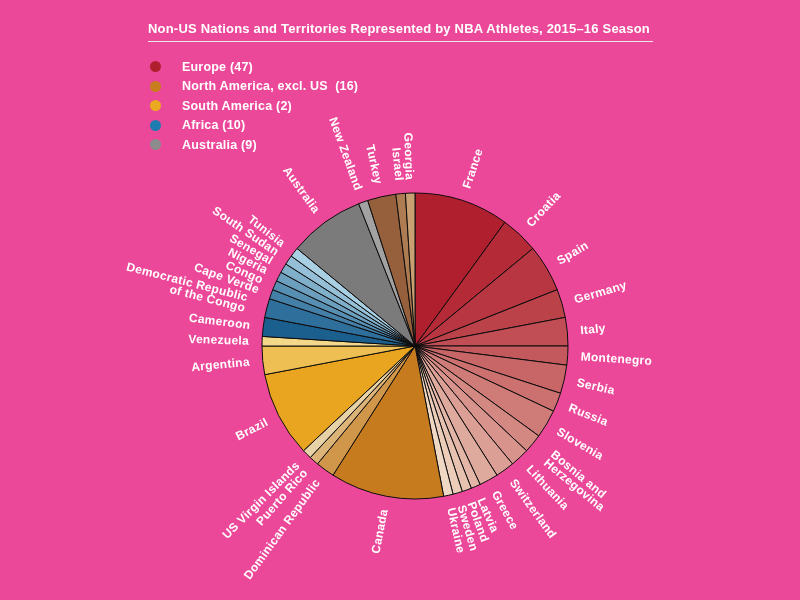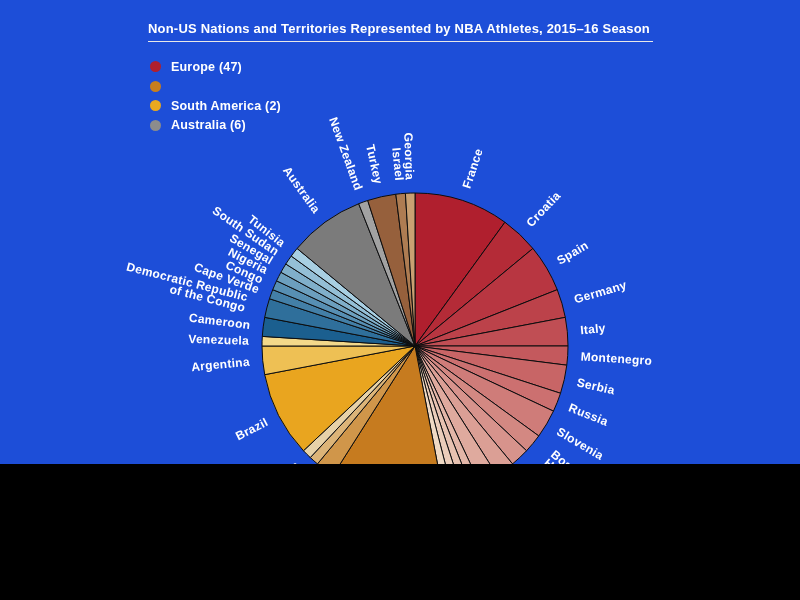--- a/index.html
+++ b/index.html
@@ -1,56 +1,61 @@
 <!DOCTYPE html>
 <html><head>
 <meta charset="utf-8">
 <style>
   html,body{margin:0;padding:0;background:#000;}
   .stage{
-    position:relative;width:800px;height:464px;background:#1d4ed8;overflow:hidden;
+    position:relative;width:800px;height:600px;background:#ec4899;overflow:hidden;
     font-family:"Liberation Sans","DejaVu Sans",sans-serif;
   }
   .title{
     position:absolute;left:148px;top:21px;width:520px;
     color:#fff;font-size:13px;font-weight:700;letter-spacing:.2px;
   }
   .title-rule{
     position:absolute;left:148px;top:41px;width:505px;height:1px;background:#e8e8e8;
   }
   .legend{position:absolute;left:150px;top:57px;}
-  .legend-row{display:flex;align-items:center;height:19.5px;}
+  .legend-row{display:flex;align-items:center;height:19.5px;gap:11px;}
   .dot{width:11px;height:11px;border-radius:50%;margin-right:10px;flex:0 0 auto;}
   .legend-text{color:#fff;font-size:12.5px;font-weight:700;letter-spacing:.2px;white-space:pre;}
   svg{position:absolute;left:0;top:0;}
   .slice{stroke:#0d0d0d;stroke-width:1;}
   .slice-label{fill:#ffffff;font-size:12px;font-weight:600;letter-spacing:.3px;}
 </style>
 </head>
 <body>
 
 <div class="stage">
   <div class="title">Non-US Nations and Territories Represented by NBA Athletes, 2015–16 Season</div>
   <div class="title-rule"></div>
 
   <div class="legend">
     <div class="legend-row">
       <span class="dot" style="background: rgb(176, 31, 46);"></span>
       <span class="legend-text">Europe (47)</span>
     </div>
     <div class="legend-row">
       <span class="dot" style="background: rgb(200, 126, 30);"></span>
+      <span class="legend-text">North America, excl. US  (16)</span>
     </div>
     <div class="legend-row">
       <span class="dot" style="background: rgb(234, 169, 31);"></span>
       <span class="legend-text">South America (2)</span>
     </div>
     <div class="legend-row">
+      <span class="dot" style="background: rgb(30, 124, 176);"></span>
+      <span class="legend-text">Africa (10)</span>
+    </div>
+    <div class="legend-row">
       <span class="dot" style="background: rgb(140, 140, 140);"></span>
-      <span class="legend-text">Australia (6)</span>
+      <span class="legend-text">Australia (9)</span>
     </div>
   </div>
 
   <svg id="pie-svg" width="800" height="600" viewBox="0 0 800 600">
       <path d="M 415 346 L 415 193 A 153 153 0 0 1 504.9311436007484 222.22039986063305 Z" fill="#b01f2e" class="slice"></path>
       <text transform="translate(466.29682106624125,188.12461829500452) rotate(-72)" text-anchor="start" class="slice-label"><tspan x="0" dy="4">France</tspan></text>
       <path d="M 415 346 L 504.9311436007484 222.22039986063305 A 153 153 0 0 1 532.8885261446958 248.47412956845045 Z" fill="#b42b37" class="slice"></path>
       <text transform="translate(528.6348195841623,224.9912078480457) rotate(-46.8)" text-anchor="start" class="slice-label"><tspan x="0" dy="4">Croatia</tspan></text>
       <path d="M 415 346 L 532.8885261446958 248.47412956845045 A 153 153 0 0 1 557.2558023409025 289.67694343924427 Z" fill="#b83641" class="slice"></path>
       <text transform="translate(557.8831764826547,261.49912498543836) rotate(-30.599999999999994)" text-anchor="start" class="slice-label"><tspan x="0" dy="4">Spain</tspan></text>

